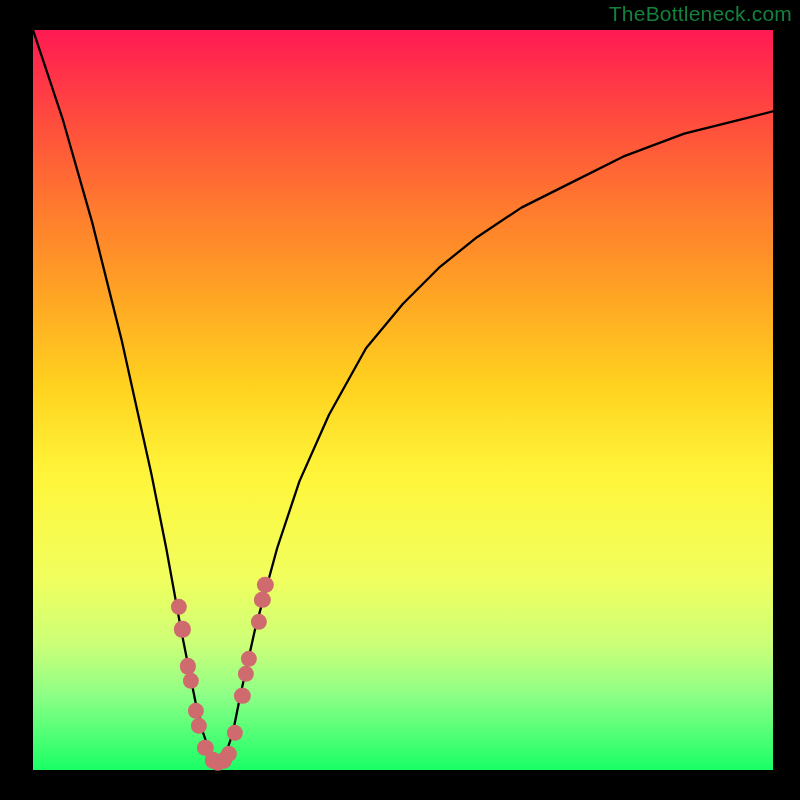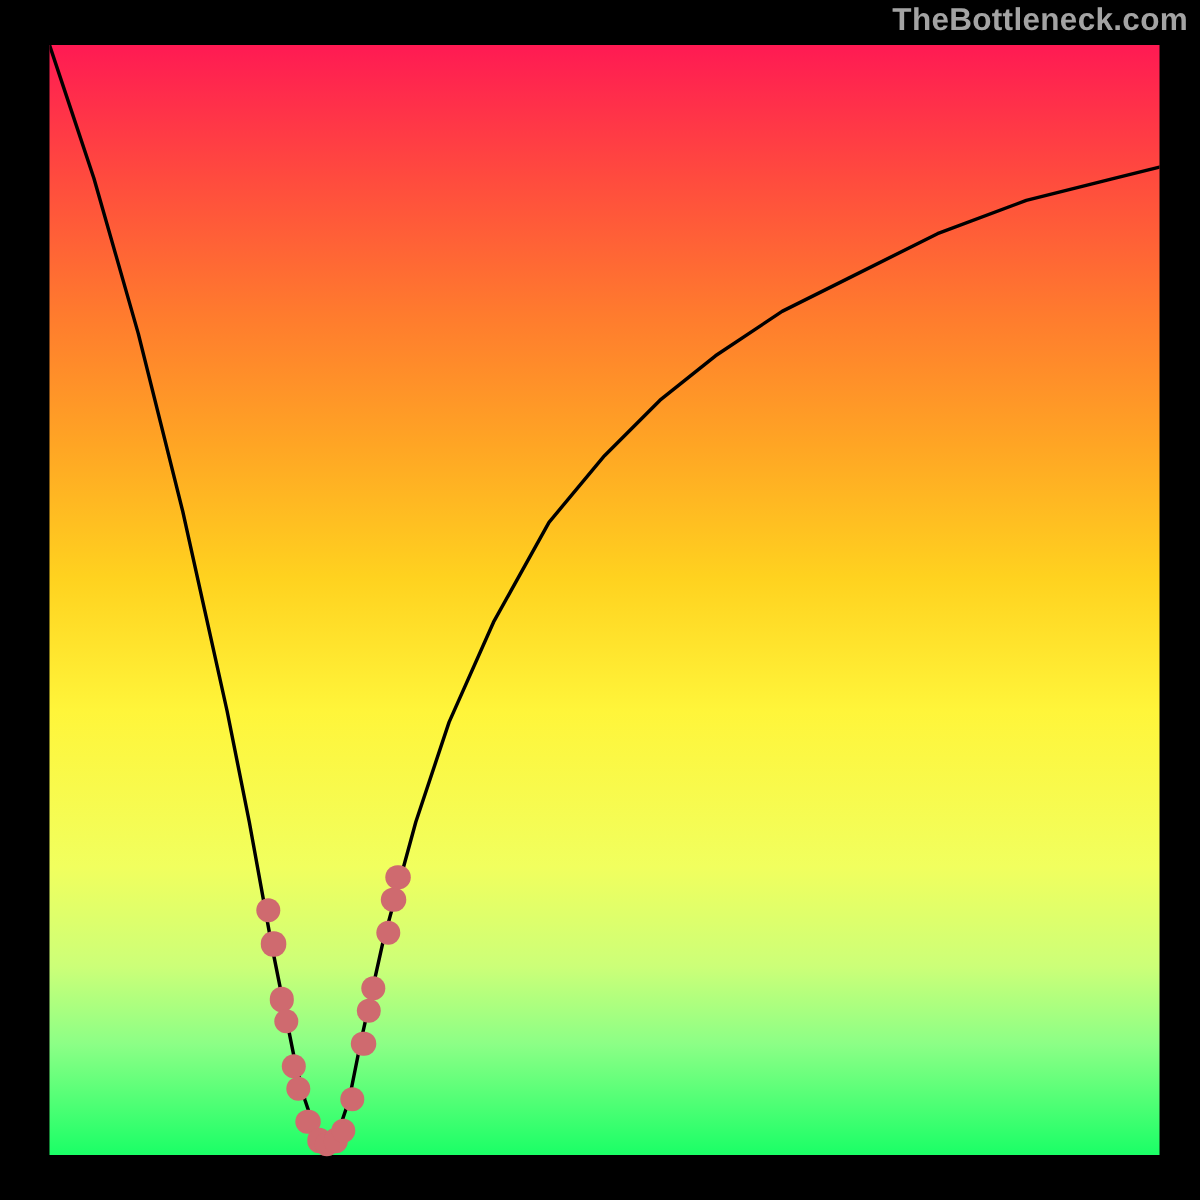--- a/index.html
+++ b/index.html
@@ -28,22 +28,22 @@
     top: 0;
     right: 0;
     bottom: 0;
   }
   .watermark {
     position: absolute;
     top: 2px;
     right: 8px;
     font-family: Arial, Helvetica, sans-serif;
     font-size: 21px;
-    font-weight: 700;
-    color: #a3a3a3;
+    font-weight: 400;
+    color: #15803d;
     letter-spacing: 0.2px;
   }
   svg.curve {
     position: absolute;
     left: 0;
     top: 0;
   }
   .dot {
     position: absolute;
     border-radius: 50%;

